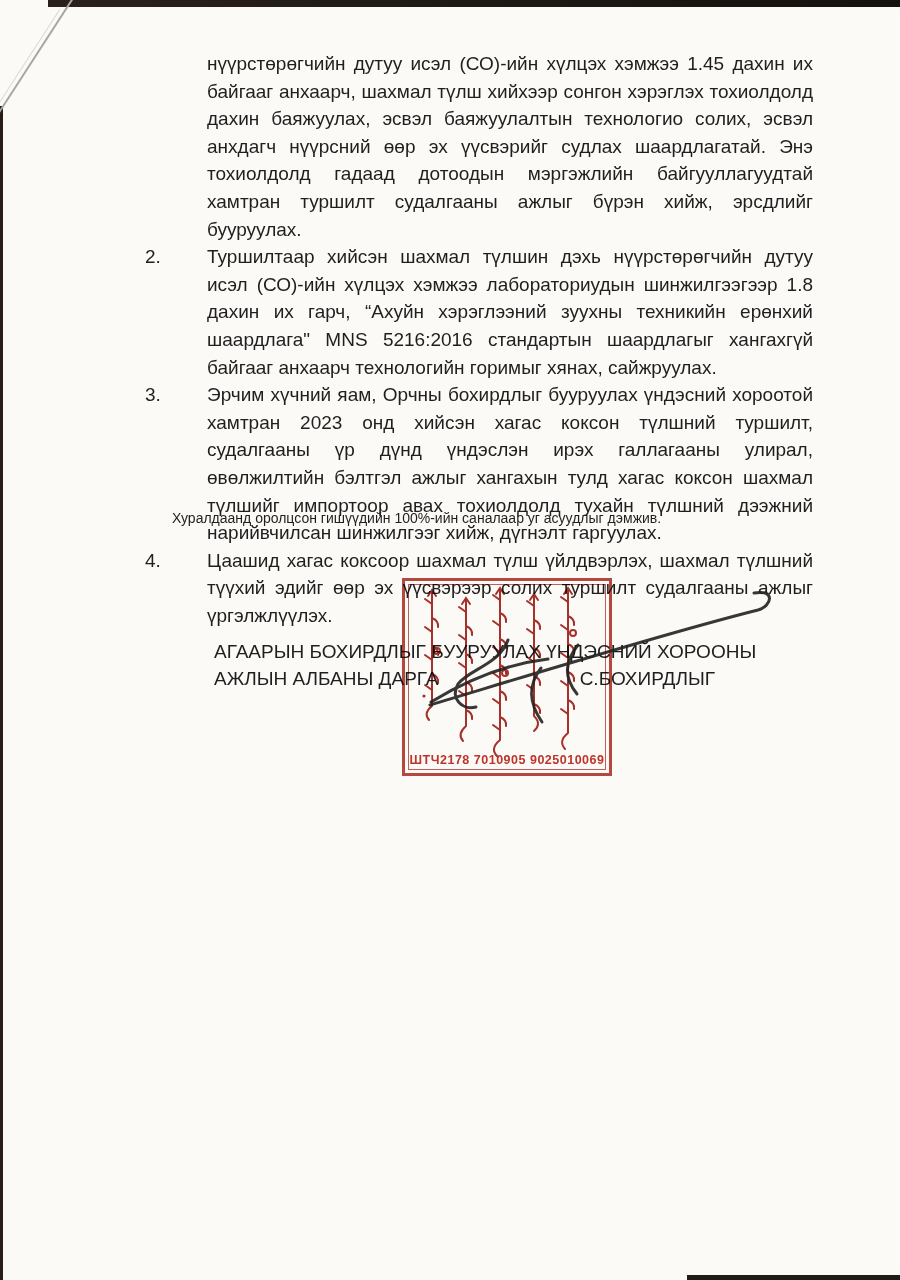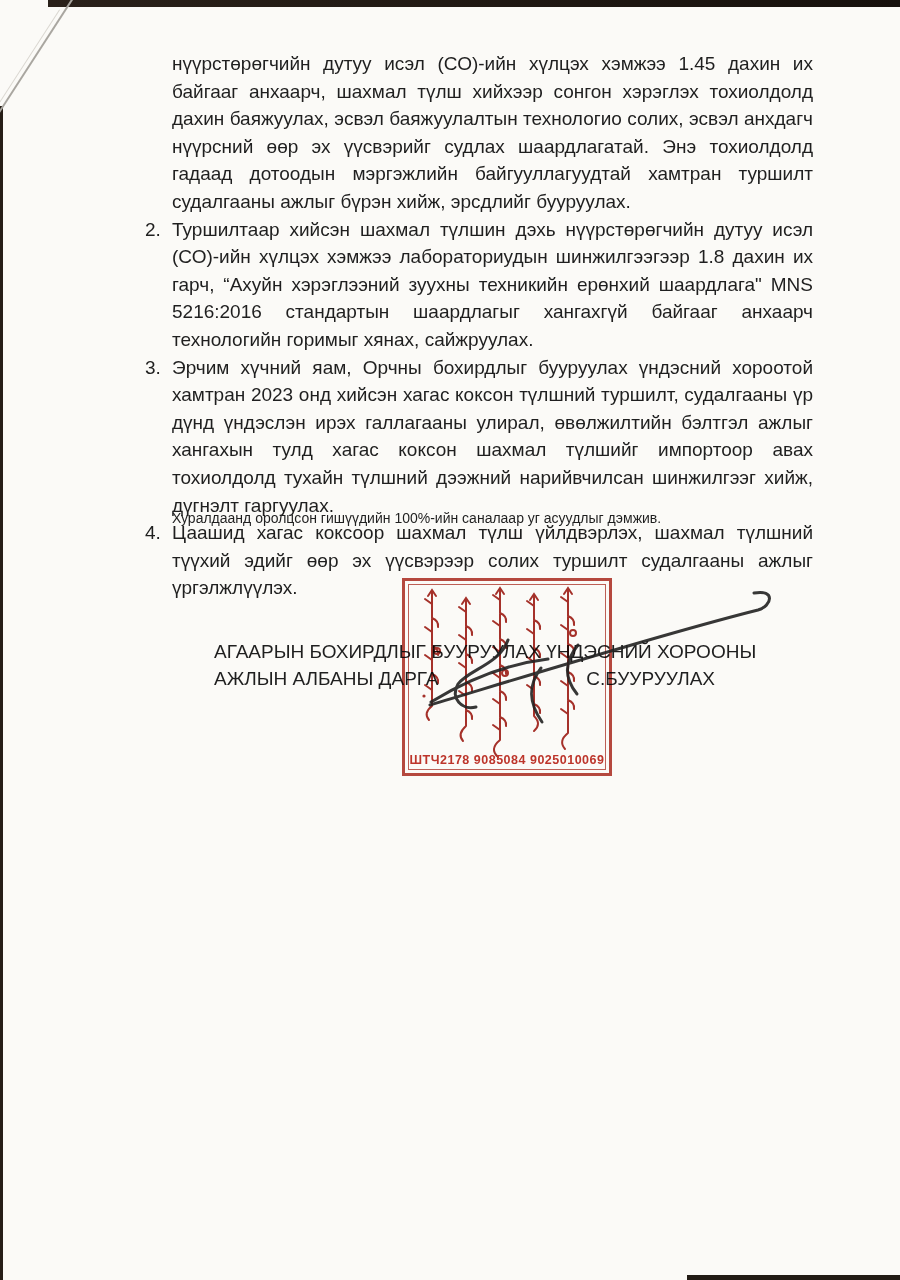--- a/index.html
+++ b/index.html
@@ -18,21 +18,21 @@
   .scan-bottom{position:absolute;left:687px;bottom:0;width:213px;height:5px;background:#221b15;}
   .crease-1{position:absolute;left:73px;top:0;width:135px;height:2px;background:#a9a6a0;
     transform-origin:0 0;transform:rotate(122.9deg);}
   .crease-2{position:absolute;left:60px;top:10px;width:110px;height:1px;background:#d9d6d0;
     transform-origin:0 0;transform:rotate(122.9deg);}
   
   .doc-body{
     position:absolute;left:145px;top:50px;width:668px;
     font-size:19px;line-height:27.6px;
   }
-  .para{display:flex;margin:0;}
+  .para{display:flex;margin:0;gap:35px;}
   .para .num{flex:none;width:27px;}
   .para .txt{flex:1;text-align:justify;}
   .approval{
     position:absolute;left:172px;top:505px;width:660px;
     font-size:14px;line-height:27px;
   }
   
   .sig-block{
     position:absolute;left:214px;top:638px;width:501px;
     font-size:19px;line-height:27px;white-space:nowrap;
@@ -82,21 +82,21 @@
       <span class="txt">Цаашид хагас коксоор шахмал түлш үйлдвэрлэх, шахмал түлшний түүхий эдийг өөр эх үүсвэрээр солих туршилт судалгааны ажлыг үргэлжлүүлэх.</span>
     </p>
   </div>
 
   <div class="approval">Хуралдаанд оролцсон гишүүдийн 100%-ийн саналаар уг асуудлыг дэмжив.</div>
 
   <div class="sig-block">
     <div>АГААРЫН БОХИРДЛЫГ БУУРУУЛАХ ҮНДЭСНИЙ ХОРООНЫ</div>
     <div class="sig-line2">
       <span>АЖЛЫН АЛБАНЫ  ДАРГА</span>
-      <span>С.БУУРУУЛАХ</span>
+      <span>С.БОХИРДЛЫГ</span>
     </div>
   </div>
 
   <div class="stamp">
     <div class="outer"></div>
     <div class="inner"></div>
     <svg width="210" height="198" viewBox="0 0 210 198" fill="none" stroke="#a8322b" stroke-width="2" stroke-linecap="round">
 
       <path d="M30,14 V128 M26,18 l4,-6 4,6 M30,26 l-7,-5 M30,40 q7,3 6,9 M30,54 l-7,-5 M30,68 q7,3 6,9 M30,82 l-7,-5 M30,96 q7,3 6,9 M30,112 l-7,-5 M30,128 q-9,7 -3,14"></path>
       <circle cx="35" cy="73" r="3"></circle>
@@ -105,21 +105,21 @@
       <path d="M64,22 V148 M60,26 l4,-6 4,6 M64,34 l-7,-5 M64,48 q7,3 6,9 M64,62 l-7,-5 M64,76 q7,3 6,9 M64,90 l-7,-5 M64,104 q7,3 6,9 M64,118 l-7,-5 M64,132 q7,3 6,9 M64,148 q-9,8 -3,15"></path>
 
       <path d="M98,12 V162 M94,16 l4,-6 4,6 M98,22 l-7,-5 M98,35 q7,3 6,9 M98,48 l-7,-5 M98,61 q7,3 6,9 M98,74 l-7,-5 M98,87 q7,3 6,9 M98,100 l-7,-5 M98,113 q7,3 6,9 M98,126 l-7,-5 M98,139 q7,3 6,9 M98,152 l-7,-5 M98,162 q-11,9 -2,17"></path>
       <circle cx="103" cy="95" r="3"></circle>
 
       <path d="M132,18 V138 M128,22 l4,-6 4,6 M132,28 l-7,-5 M132,42 q7,3 6,9 M132,56 l-7,-5 M132,70 q7,3 6,9 M132,84 l-7,-5 M132,98 q7,3 6,9 M132,112 l-7,-5 M132,126 q7,3 6,9 M132,138 q8,8 0,15"></path>
 
       <path d="M166,12 V155 M162,16 l4,-6 4,6 M166,24 l-7,-5 M166,38 q7,3 6,9 M166,52 l-7,-5 M166,66 q7,3 6,9 M166,80 l-7,-5 M166,94 q7,3 6,9 M166,108 l-7,-5 M166,122 q7,3 6,9 M166,136 l-7,-5 M166,155 q-10,8 -3,16"></path>
       <circle cx="171" cy="55" r="3"></circle>
     </svg>
-    <div class="serial">ШТЧ2178 9085084  9025010069</div>
+    <div class="serial">ШТЧ2178 7010905  9025010069</div>
   </div>
 
   <svg class="ink" width="470" height="160" viewBox="0 0 470 160" fill="none" stroke="#222222" stroke-width="3" stroke-linecap="round" opacity="0.9">
     <path d="M100,125 C210,92 340,52 428,30 C 442,26 446,9 424,13"></path>
     <path d="M101,122 Q160,86 218,79"></path>
     <path d="M178,60 C170,84 138,90 128,104 C120,118 132,131 146,127"></path>
     <path d="M211,88 C198,105 198,122 212,142"></path>
     <path d="M248,65 C234,82 234,98 247,114"></path>
   </svg>
 

